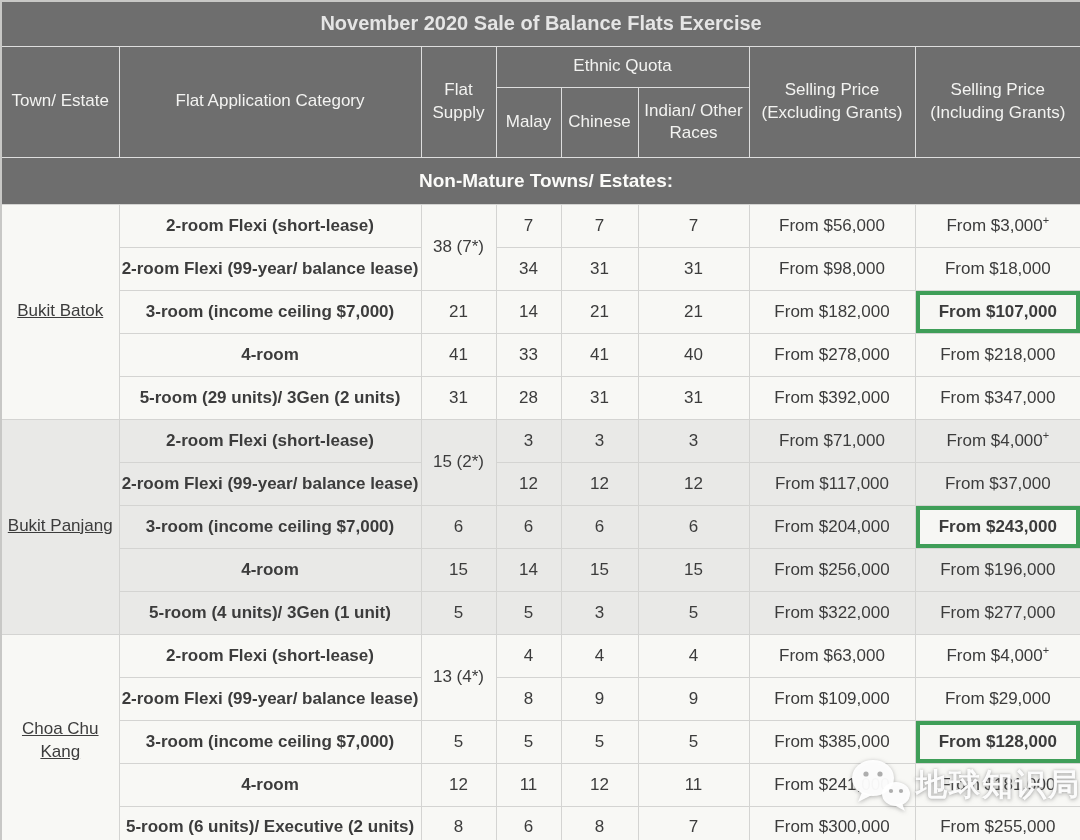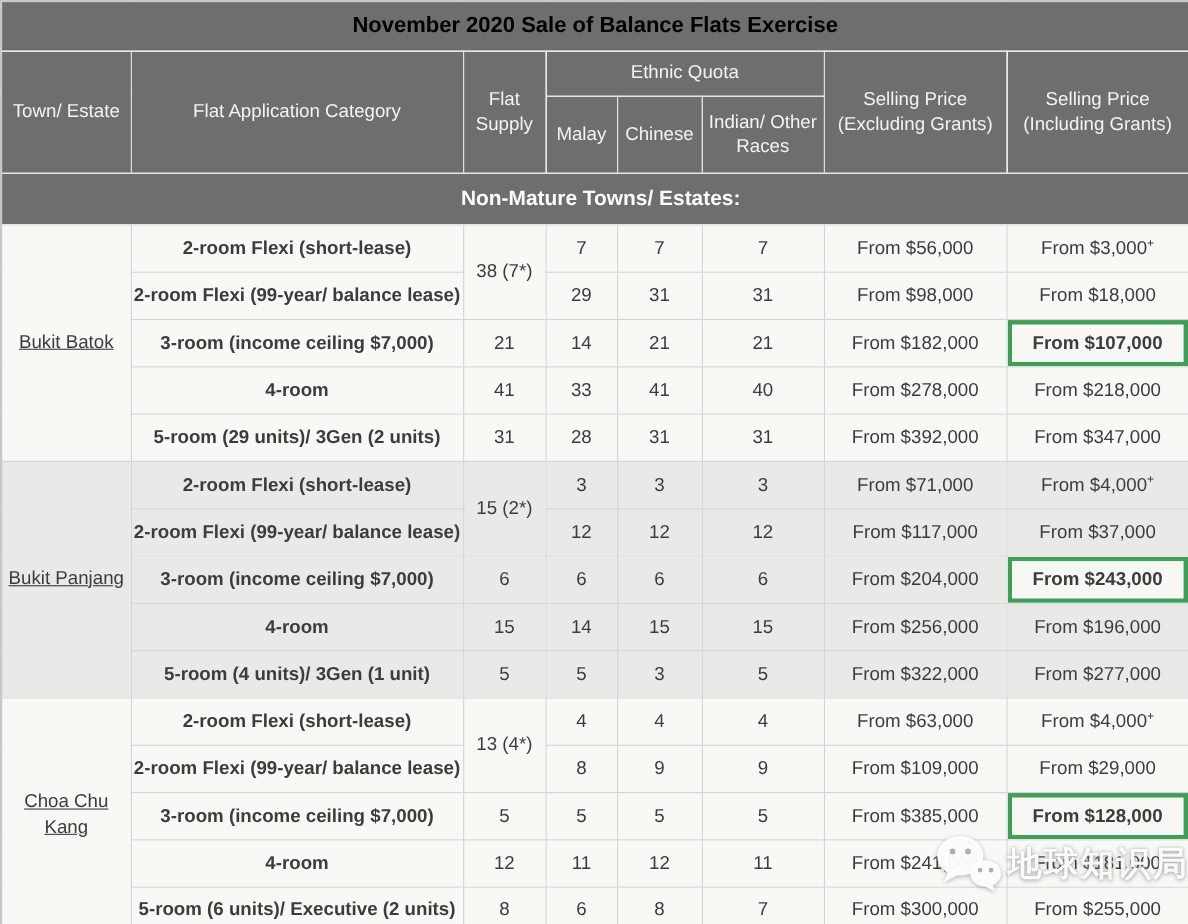--- a/index.html
+++ b/index.html
@@ -19,21 +19,21 @@
     border: 2px solid #c8c8c6;
   }
   table.sobf th, table.sobf td {
     border: 1px solid #d4d4d2;
     overflow: hidden;
   }
   
   tr.r-title th {
     height: 45px;
     background: #6e6e6e;
-    color: #000000;
+    color: #e5e5e5;
     font-size: 20px;
     font-weight: bold;
     border-color: #dedede;
     margin-left: 20px;
   }
   tr.r-eq th, tr.r-sub th {
     background: #6e6e6e;
     color: #f3f3f1;
     font-size: 17px;
     font-weight: normal;
@@ -146,21 +146,21 @@
           <td class="cat">2-room Flexi (short-lease)</td>
           <td class="supply" rowspan="2">38 (7*)</td>
           <td class="num">7</td>
           <td class="num">7</td>
           <td class="num">7</td>
           <td class="price">From $56,000</td>
           <td class="price">From $3,000<sup class="plus">+</sup></td>
         </tr>
         <tr class="r-body light">
           <td class="cat">2-room Flexi (99-year/ balance lease)</td>
-          <td class="num">29</td>
+          <td class="num">34</td>
           <td class="num">31</td>
           <td class="num">31</td>
           <td class="price">From $98,000</td>
           <td class="price">From $18,000</td>
         </tr>
         <tr class="r-body light">
           <td class="cat">3-room (income ceiling $7,000)</td>
           <td class="supply">21</td>
           <td class="num">14</td>
           <td class="num">21</td>

